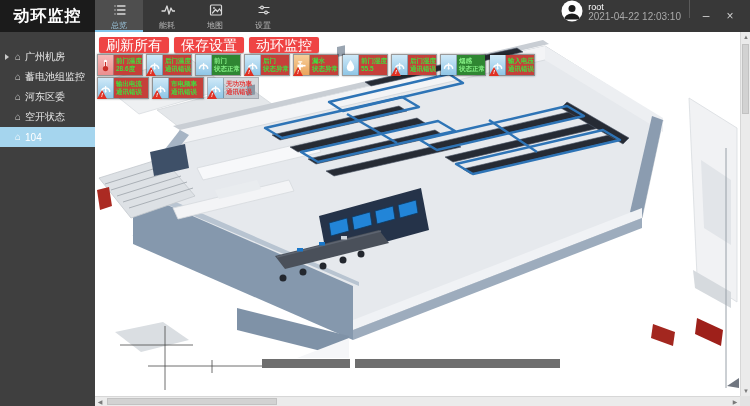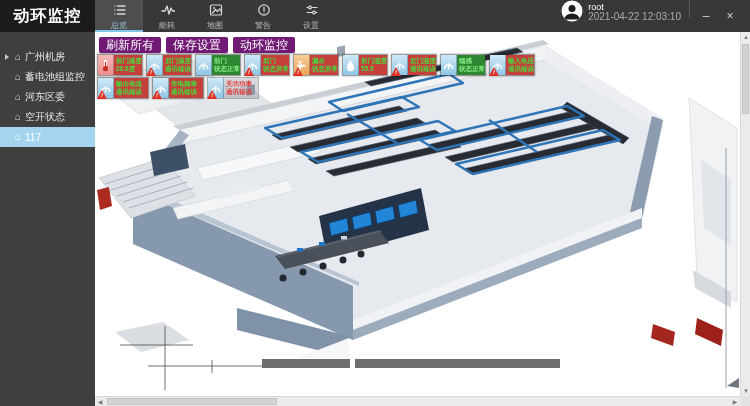--- a/index.html
+++ b/index.html
@@ -35,21 +35,21 @@
   .side-item.selected{background:#a5d5ee;color:#fff;}
   .side-item.selected .home{color:#fff;}
   .caret{position:absolute;left:5px;top:7px;width:0;height:0;
          border-left:4px solid #c9c9c9;border-top:3px solid transparent;border-bottom:3px solid transparent;}
 
   
   .content{position:absolute;left:95px;top:32px;right:0;bottom:0;background:#fff;overflow:hidden;}
   .scene{position:absolute;left:2px;top:8px;width:643px;height:352px;z-index:1;}
 
   .toolbar{position:absolute;left:4px;top:5px;z-index:10;display:flex;gap:5px;}
-  .btn{background:#701a75;color:#fff;border:none;font-size:12px;padding:3px 7px;border-radius:2px;
+  .btn{background:#ef4444;color:#fff;border:none;font-size:14px;padding:3px 7px;border-radius:2px;
        font-family:inherit;cursor:pointer;box-shadow:0 1px 1px rgba(0,0,0,.25);line-height:10px;}
 
   
   .badges{position:absolute;left:2px;display:flex;gap:3px;z-index:9;}
   .row1{top:22px;}
   .row2{top:45px;}
   .badge{width:46px;height:22px;display:flex;border:1px solid rgba(30,30,30,.45);
          box-shadow:0 0 2px rgba(0,0,0,.35);cursor:pointer;}
   .row2 .badge{width:52px;}
   .bicon{width:16px;flex:none;position:relative;display:flex;align-items:center;justify-content:center;
@@ -171,26 +171,20 @@
         <span class="tlabel">能耗</span>
       </div>
       <div class="tab">
         <svg>
             <use href="#i-map"></use>
           </svg>
         <span class="tlabel">地图</span>
       </div>
       <div class="tab">
         <svg>
-            <use href="#i-alert"></use>
-          </svg>
-        <span class="tlabel">警告</span>
-      </div>
-      <div class="tab">
-        <svg>
             <use href="#i-sliders"></use>
           </svg>
         <span class="tlabel">设置</span>
       </div>
     </nav>
 
     <div class="topbar-right">
       <div class="userbox">
         <svg width="22" height="22">
           <circle cx="11" cy="11" r="10.5" fill="#fff"></circle>
@@ -226,21 +220,21 @@
     <div class="side-item">
       <span class="home">⌂</span>
       <span>河东区委</span>
     </div>
     <div class="side-item">
       <span class="home">⌂</span>
       <span>空开状态</span>
     </div>
     <div class="side-item selected">
       <span class="home">⌂</span>
-      <span>117</span>
+      <span>104</span>
     </div>
   </aside>
 
   <main class="content">
 
     <svg class="scene" viewBox="0 0 643 352">
 
       <polygon points="2,42 92,18 132,48 42,74" fill="#eef0f2" stroke="#d8dce0" stroke-width="0.8"></polygon>
       <polygon points="60,70 150,46 186,72 96,98" fill="#e4e7ea" stroke="#d4d8dc" stroke-width="0.8"></polygon>
 

